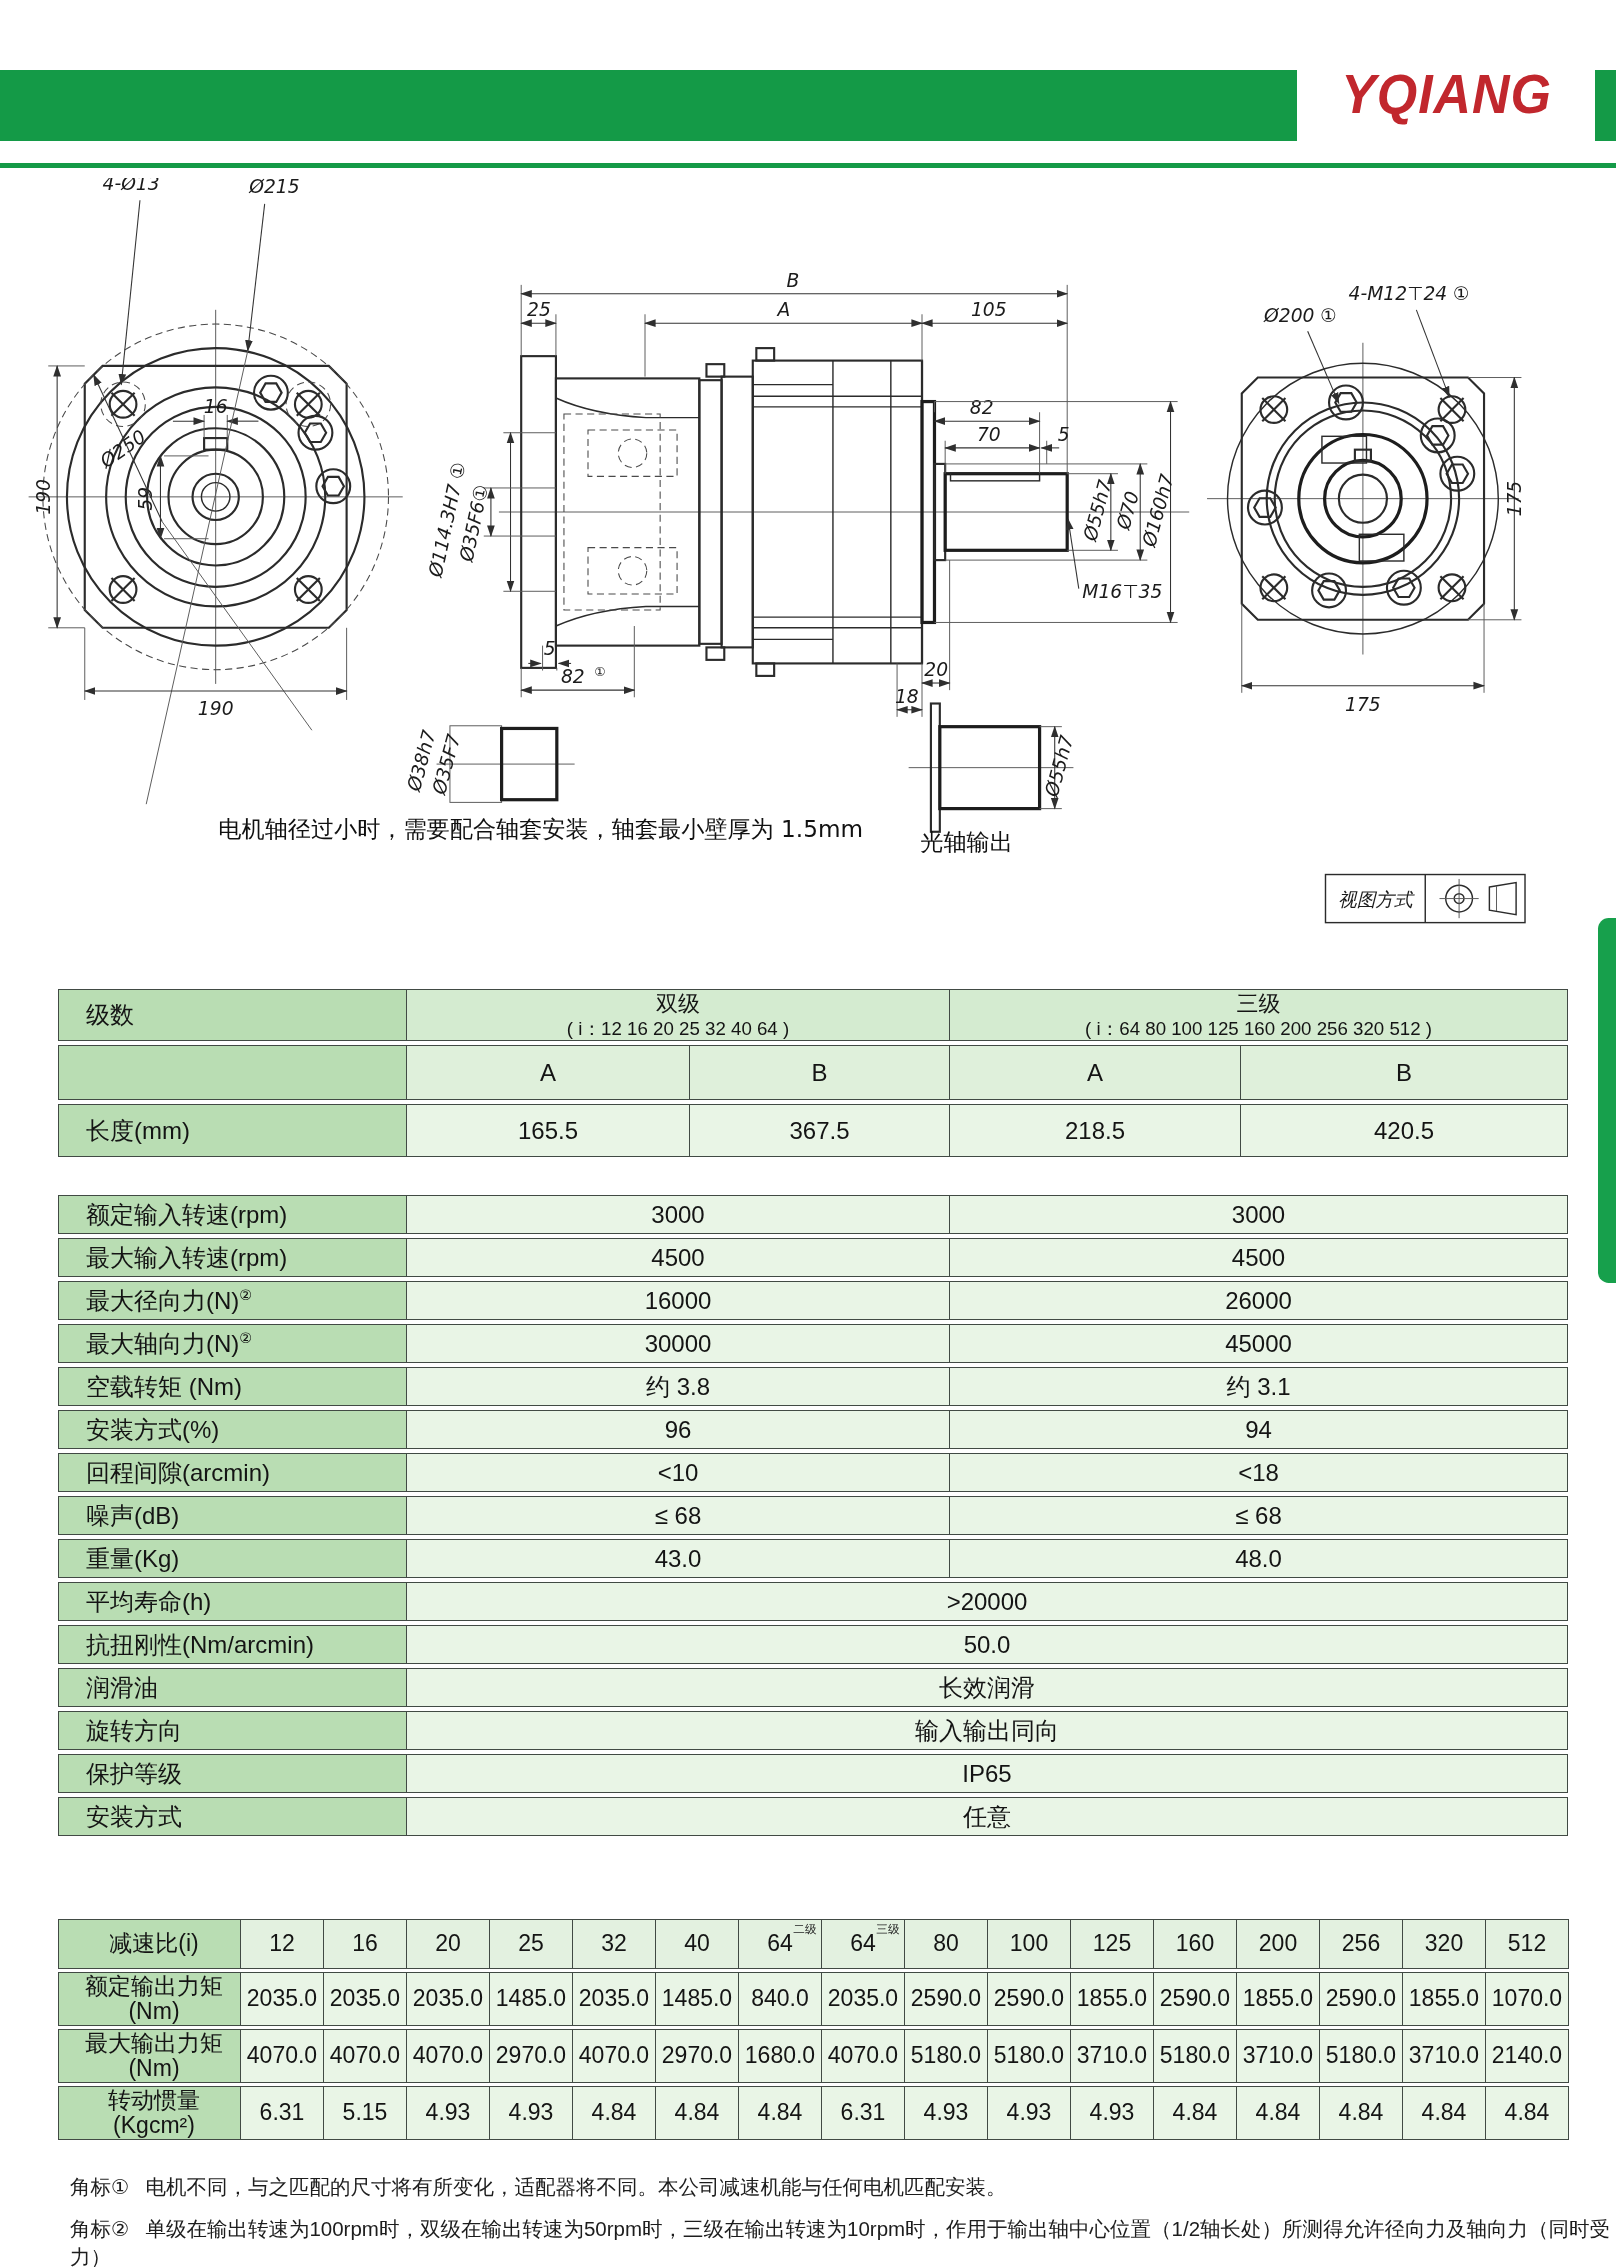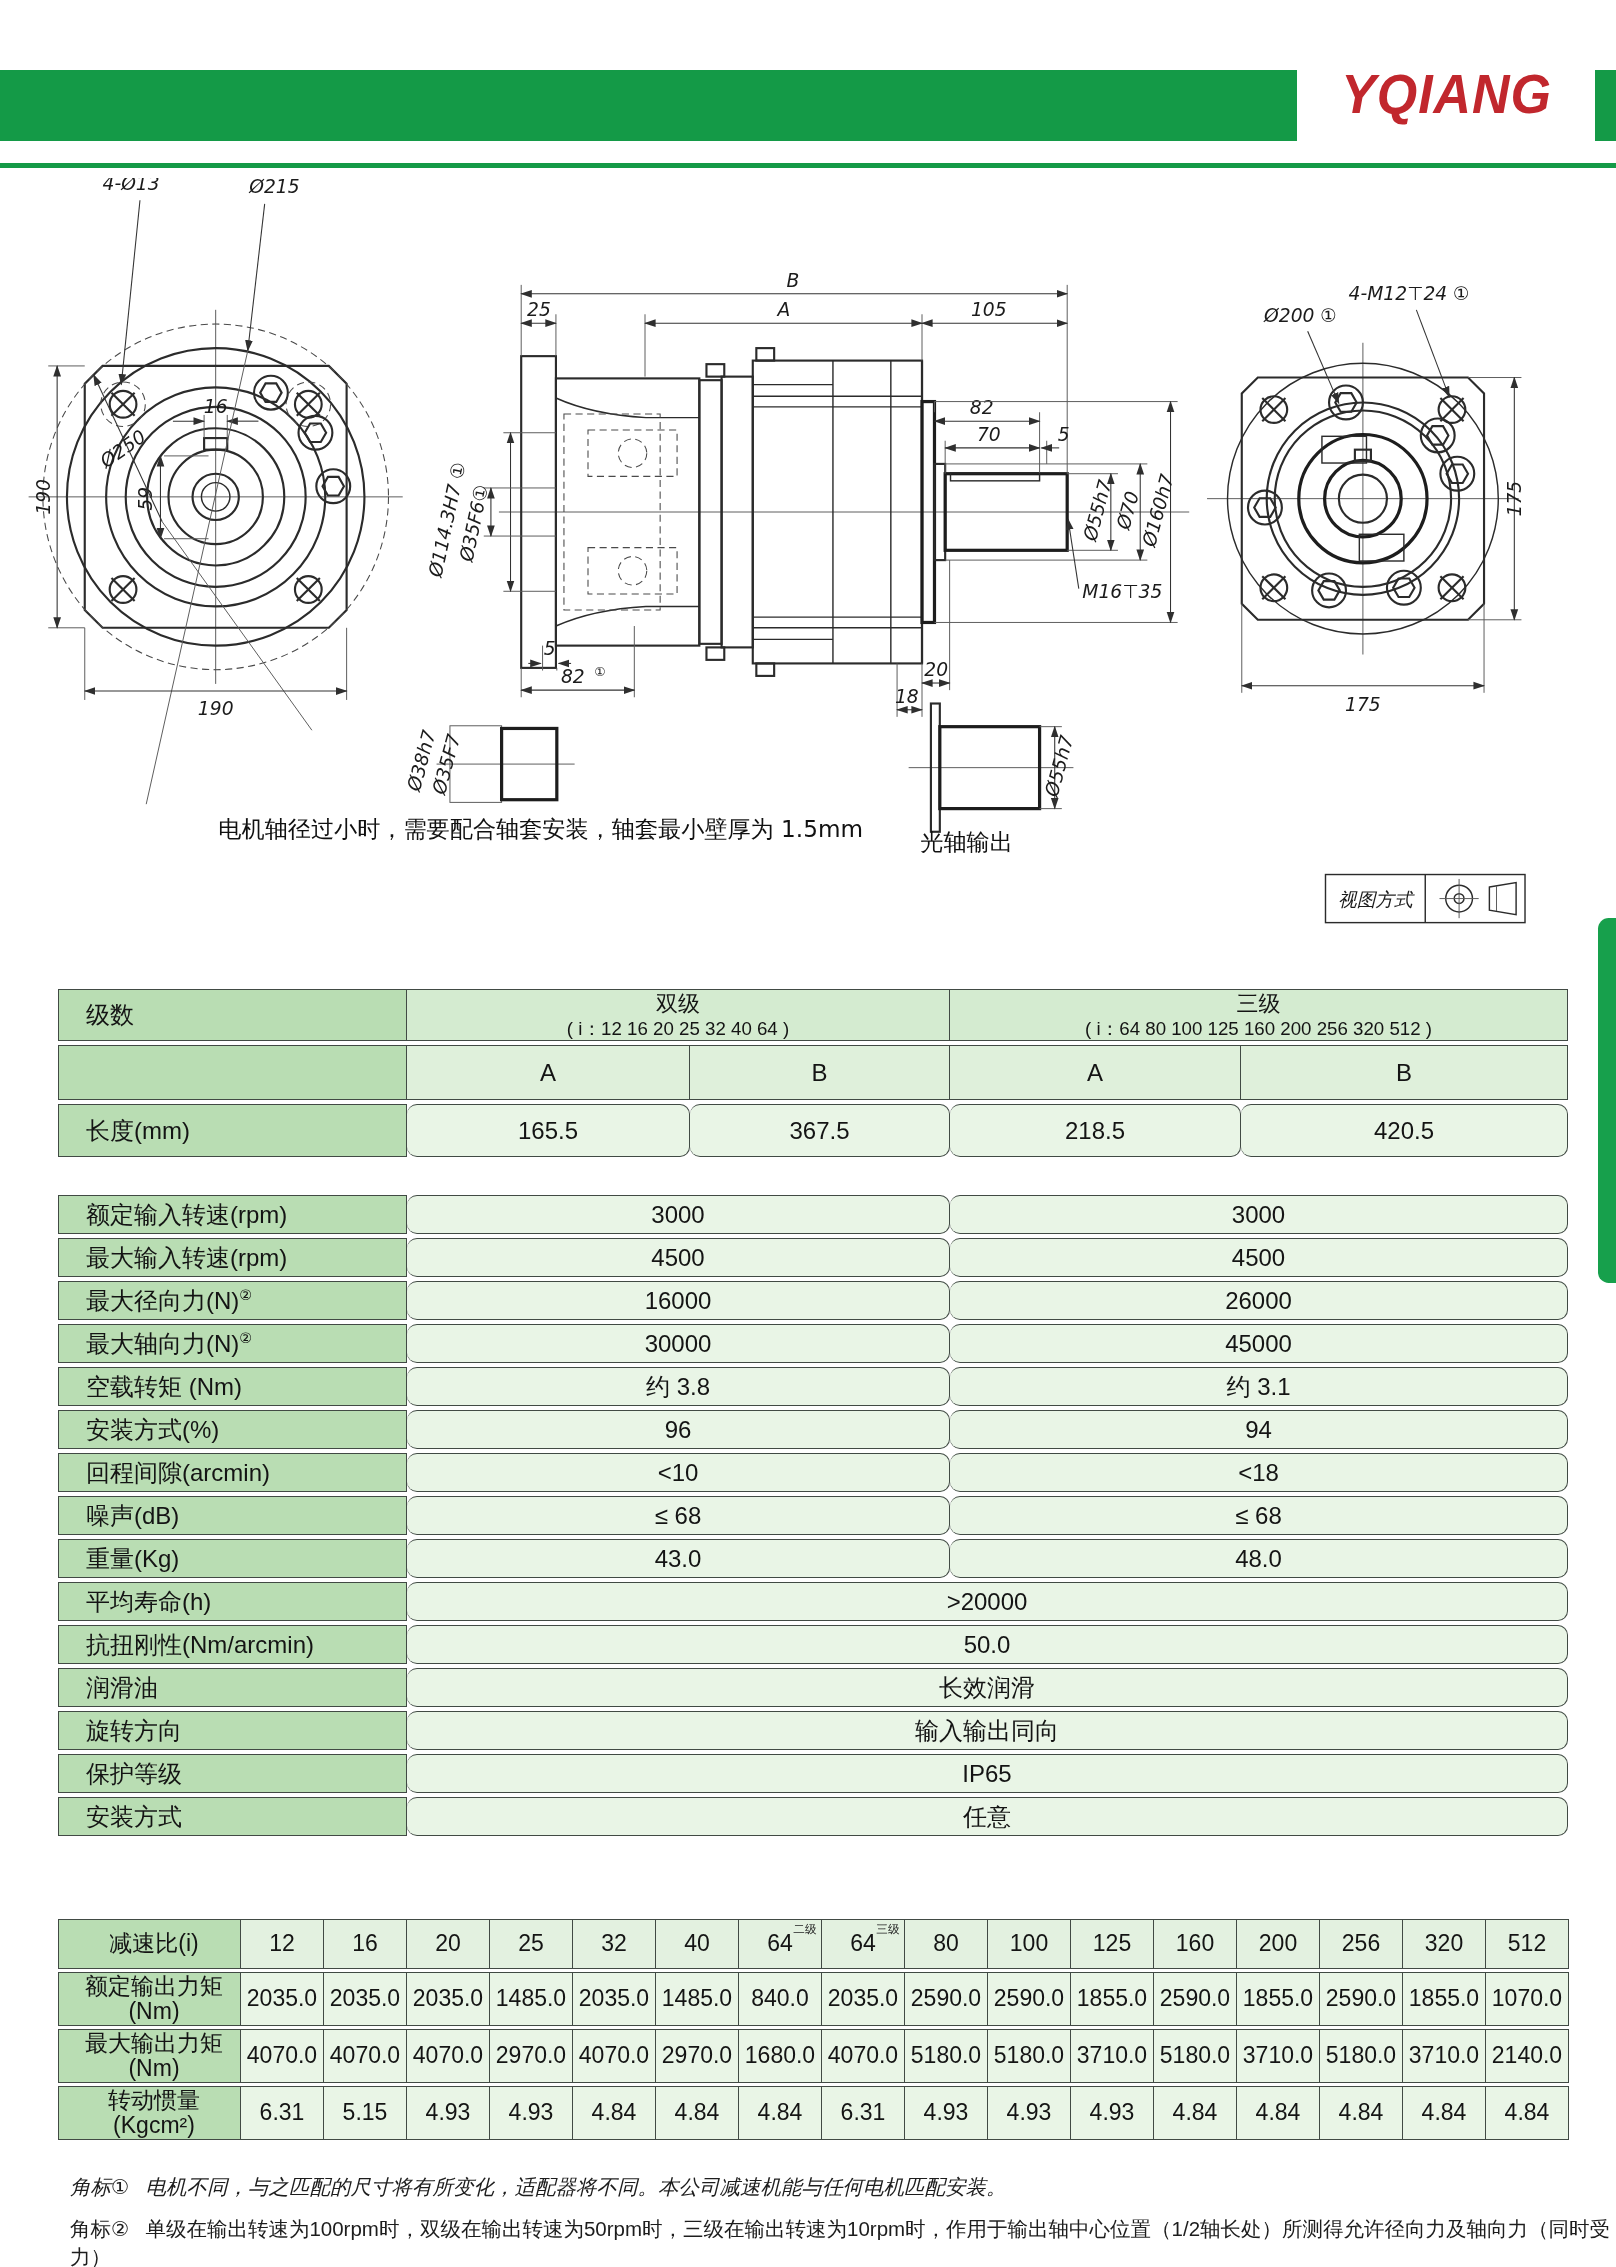--- a/index.html
+++ b/index.html
@@ -22,21 +22,21 @@
   .dim{stroke:#333;fill:none;stroke-width:1.2;}
   svg text{fill:#1b1b1b;stroke:none;font-family:"DejaVu Sans",sans-serif;font-style:italic;font-size:21px;}
   svg text.up{font-style:normal;}
   svg text.note{font-size:26px;font-style:normal;fill:#111;}
   svg text.sup{font-size:14px;}
   
   .spec-table{position:absolute;left:58px;top:985px;width:1510px;border-collapse:separate;border-spacing:0 4.5px;table-layout:fixed;}
   .spec-table td{border-top:1.8px solid #414a44;border-bottom:1.8px solid #414a44;border-right:1.8px solid #414a44;text-align:center;vertical-align:middle;font-size:24px;color:#141414;padding:0;line-height:1.15;}
   .spec-table td:first-child{border-left:1.8px solid #414a44;}
   td.lc{background:#b9ddb3;text-align:left;padding-left:27px;}
-  td.vc{background:#e9f5e6;border-radius:10px;}
+  td.vc{background:#e9f5e6;}
   td.hc{background:#d4ebd0;font-size:22px;}
   td.sc{background:#dff0db;}
   .ratios-line{font-size:18.7px;display:block;margin-top:1.8px;}
   .r1{height:52px;} .r2{height:55px;} .r3{height:53px;} .rd{height:39px;} .rf{height:39px;}
   .spacer-row td{border:none !important;background:transparent;height:30px;}
   td sup{font-size:14.3px;}
   
   .ratio-table{position:absolute;left:58px;top:1916px;width:1510px;border-collapse:separate;border-spacing:0 3.6px;table-layout:fixed;}
   .ratio-table td{border-top:1.8px solid #414a44;border-bottom:1.8px solid #414a44;border-right:1.8px solid #414a44;text-align:center;vertical-align:middle;font-size:21.4px;color:#141414;padding:0;position:relative;line-height:1.1;}
   .ratio-table td:first-child{border-left:1.8px solid #414a44;}
@@ -497,19 +497,19 @@
     <td>4.93</td>
     <td>4.84</td>
     <td>4.84</td>
     <td>4.84</td>
     <td>4.84</td>
     <td>4.84</td>
   </tr>
 </tbody>
   </table>
 
-<div class="footnote" style="top:2173px;font-style:italic;">
+<div class="footnote" style="top:2173px;">
   <span class="tag">角标①</span><span>电机不同，与之匹配的尺寸将有所变化，适配器将不同。本公司减速机能与任何电机匹配安装。</span>
 </div>
 <div class="footnote" style="top:2215px;">
   <span class="tag">角标②</span><span>单级在输出转速为100rpm时，双级在输出转速为50rpm时，三级在输出转速为10rpm时，作用于输出轴中心位置（1/2轴长处）所测得允许径向力及轴向力（同时受力）</span>
 </div>
 
 
 </body></html>

